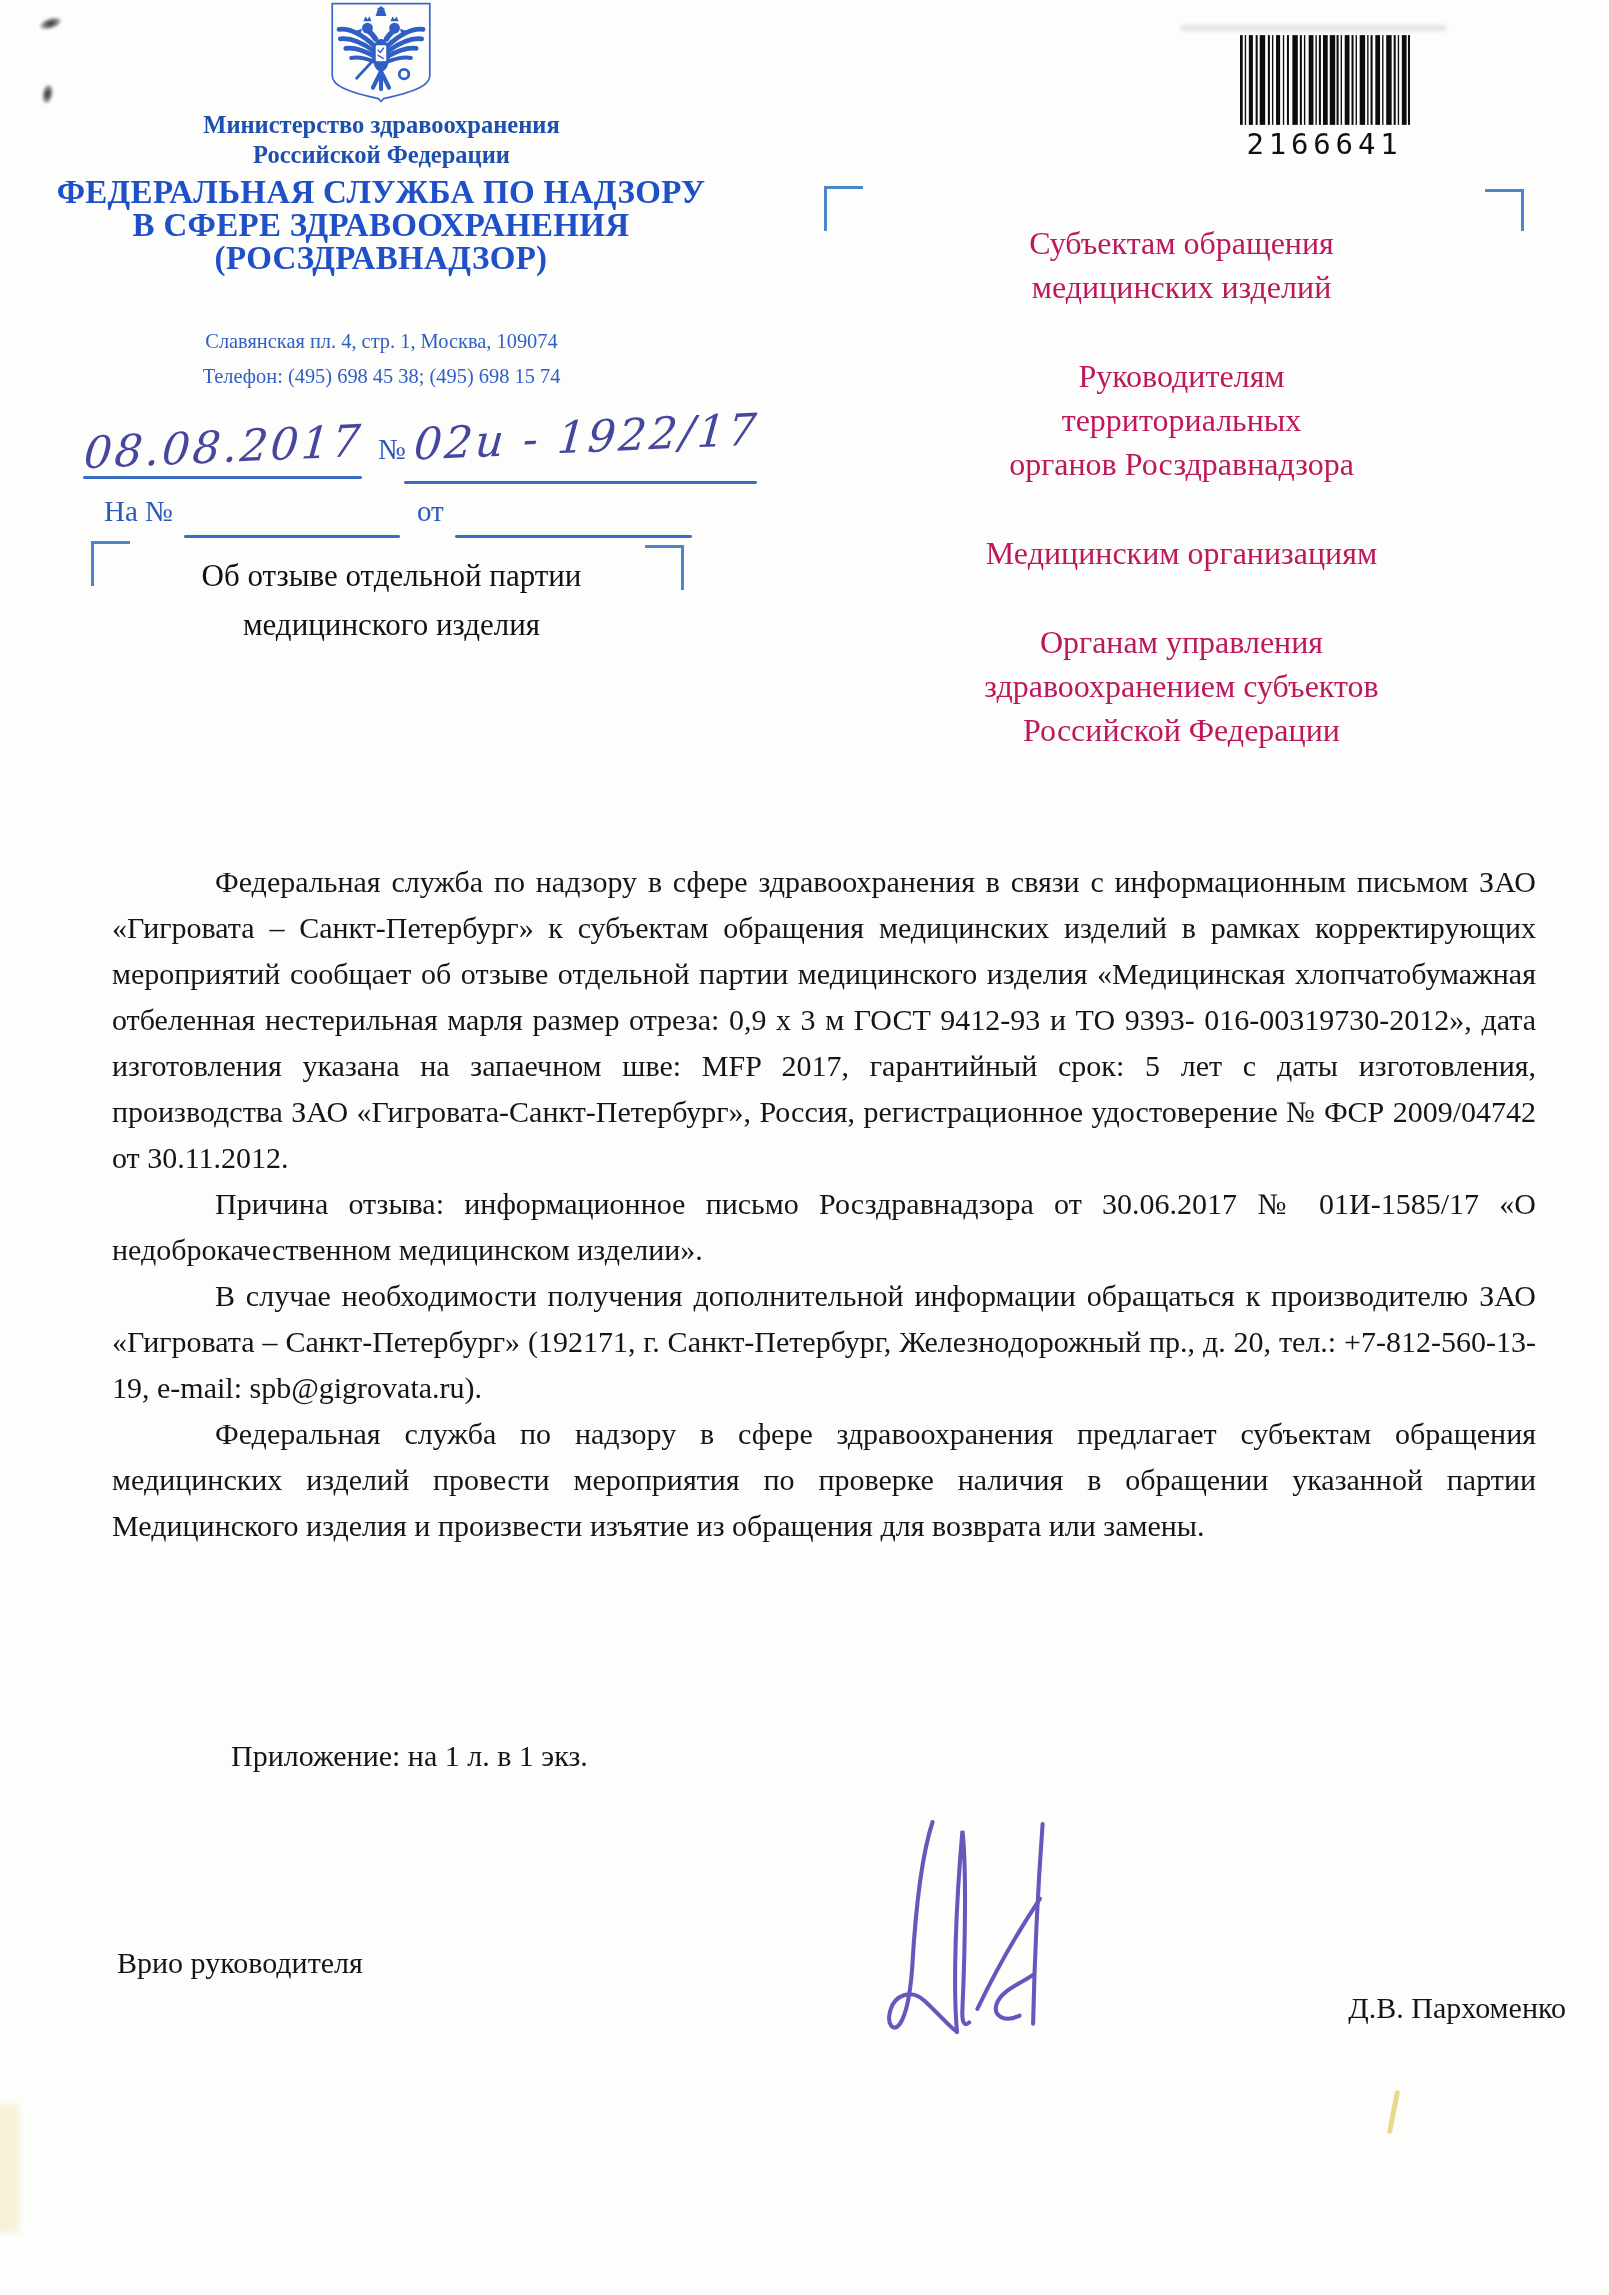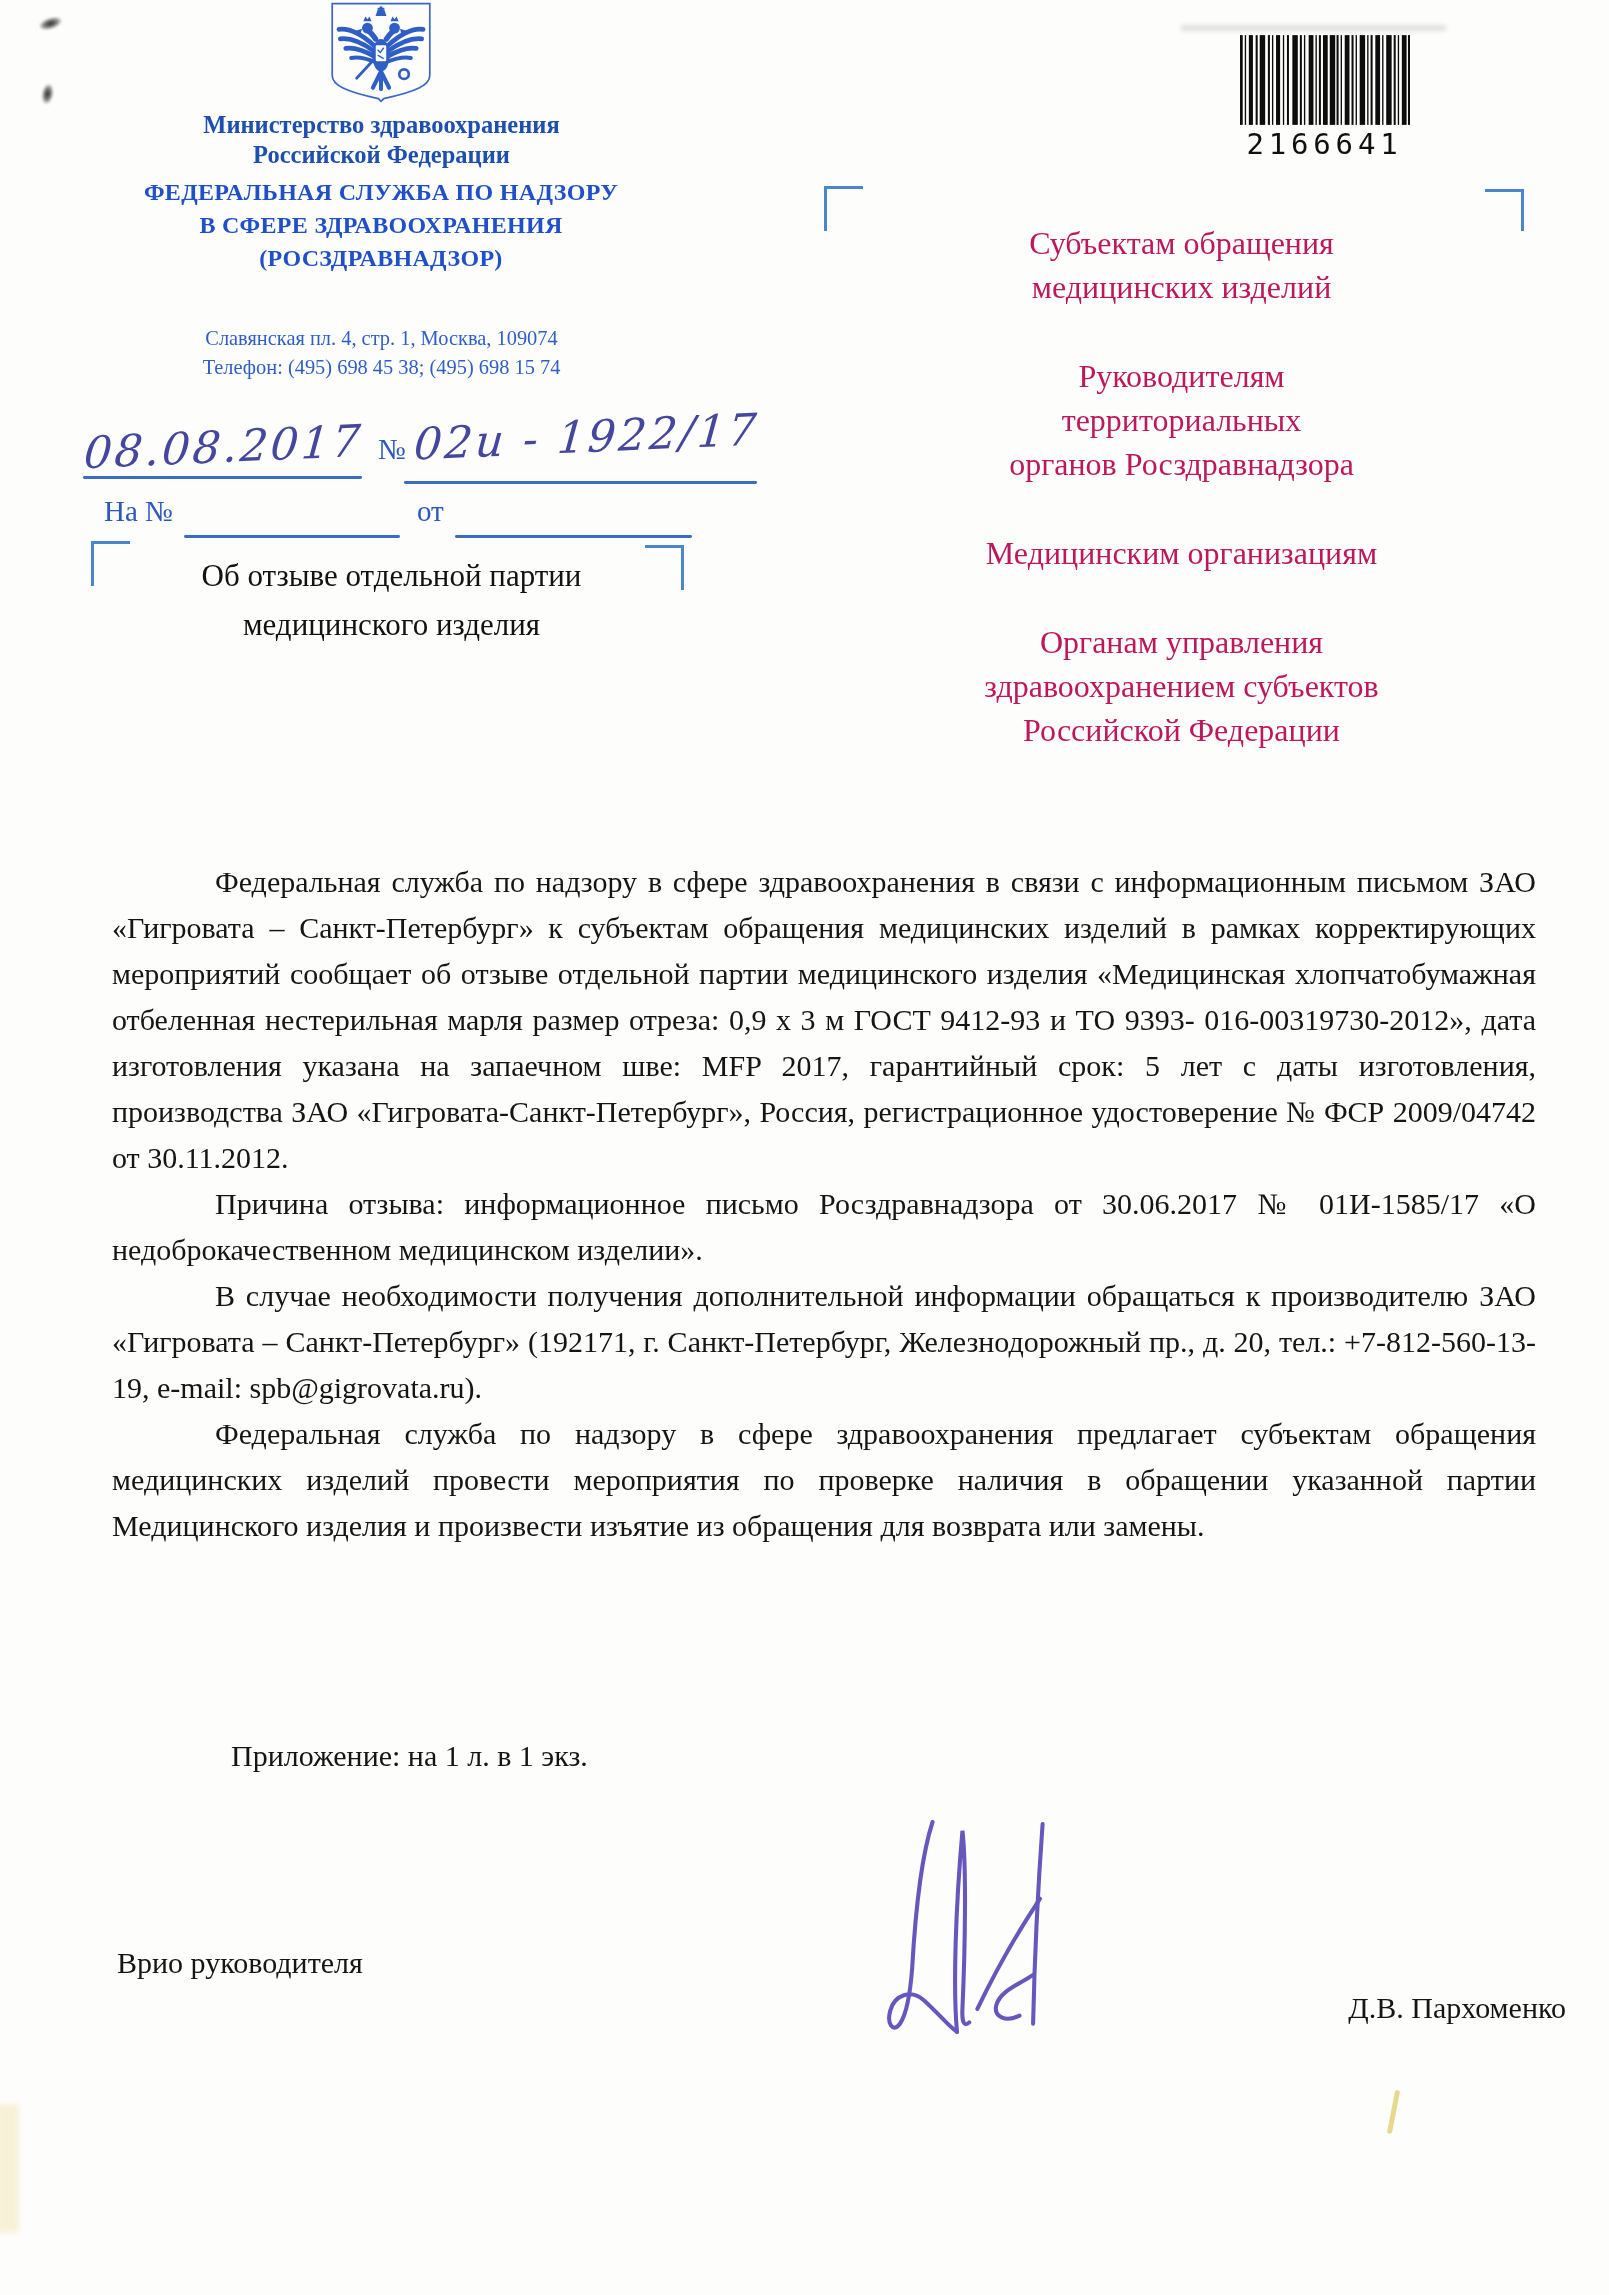--- a/index.html
+++ b/index.html
@@ -19,22 +19,22 @@
   .smudge{position:absolute;background:radial-gradient(ellipse at center,#2a2a2a 0%,rgba(42,42,42,.55) 45%,rgba(42,42,42,0) 75%);filter:blur(1px);}
   .smudge.s1{left:39px;top:17.7px;width:23px;height:11px;transform:rotate(-18deg);}
   .smudge.s2{left:42px;top:84px;width:11px;height:20.4px;transform:rotate(10deg);}
   .streak{left:1181px;top:24.5px;width:265px;height:6.1px;background:#9a9a9a;opacity:.28;filter:blur(2px);}
   .yellow-slash{left:1391px;top:2090px;width:5.4px;height:44px;background:#ddc95f;opacity:.7;border-radius:2.7px;transform:rotate(11deg);}
   .yellow-smudge{left:-4.1px;top:2104px;width:23px;height:129px;background:#f6efcf;opacity:.8;filter:blur(2.7px);}
 
   
   .emblem{left:325px;top:1.4px;}
   .ministry{left:41px;top:110px;width:681px;font-size:24.5px;line-height:30px;font-weight:bold;color:#1e4fae;}
-  .service{left:27px;top:176px;width:708px;font-size:24px;line-height:33px;font-weight:bold;color:#2050c8;letter-spacing:0.3px;}
-  .address{left:41px;top:324px;width:681px;font-size:20.4px;line-height:29px;color:#2e5ec6;}
+  .service{left:27px;top:176px;width:708px;font-size:33px;line-height:33px;font-weight:bold;color:#2050c8;letter-spacing:0.3px;}
+  .address{left:41px;top:324px;width:681px;font-size:20.4px;line-height:35px;color:#2e5ec6;}
 
   
   .hand{font-family:"DejaVu Serif",serif;font-style:italic;color:#45479f;transform:rotate(-2.5deg) skewX(-7deg);letter-spacing:2.7px;}
   .hand-date{left:84px;top:421px;font-size:44px;}
   .hand-number{left:414px;top:411px;font-size:44px;}
   .num-sign{left:378px;top:433px;font-size:29px;color:#2b57be;}
   .uline{position:absolute;height:2.7px;background:#3b6cc5;border-radius:1.4px;}
   .u1{left:83px;top:476px;width:279px;}
   .u2{left:404px;top:481px;width:353px;}
   .u3{left:184px;top:535px;width:216px;}

